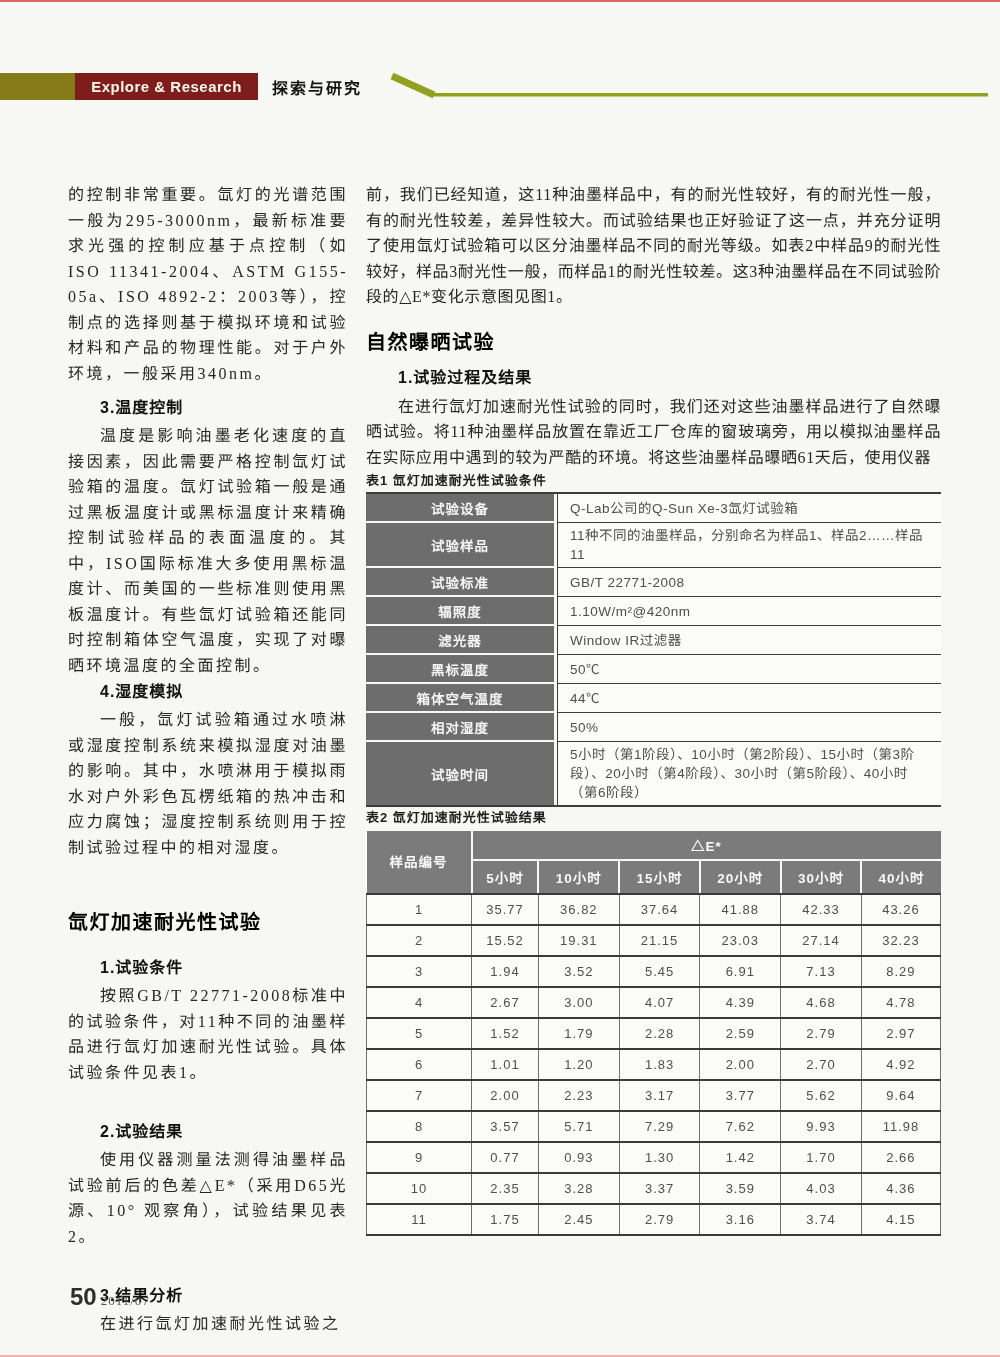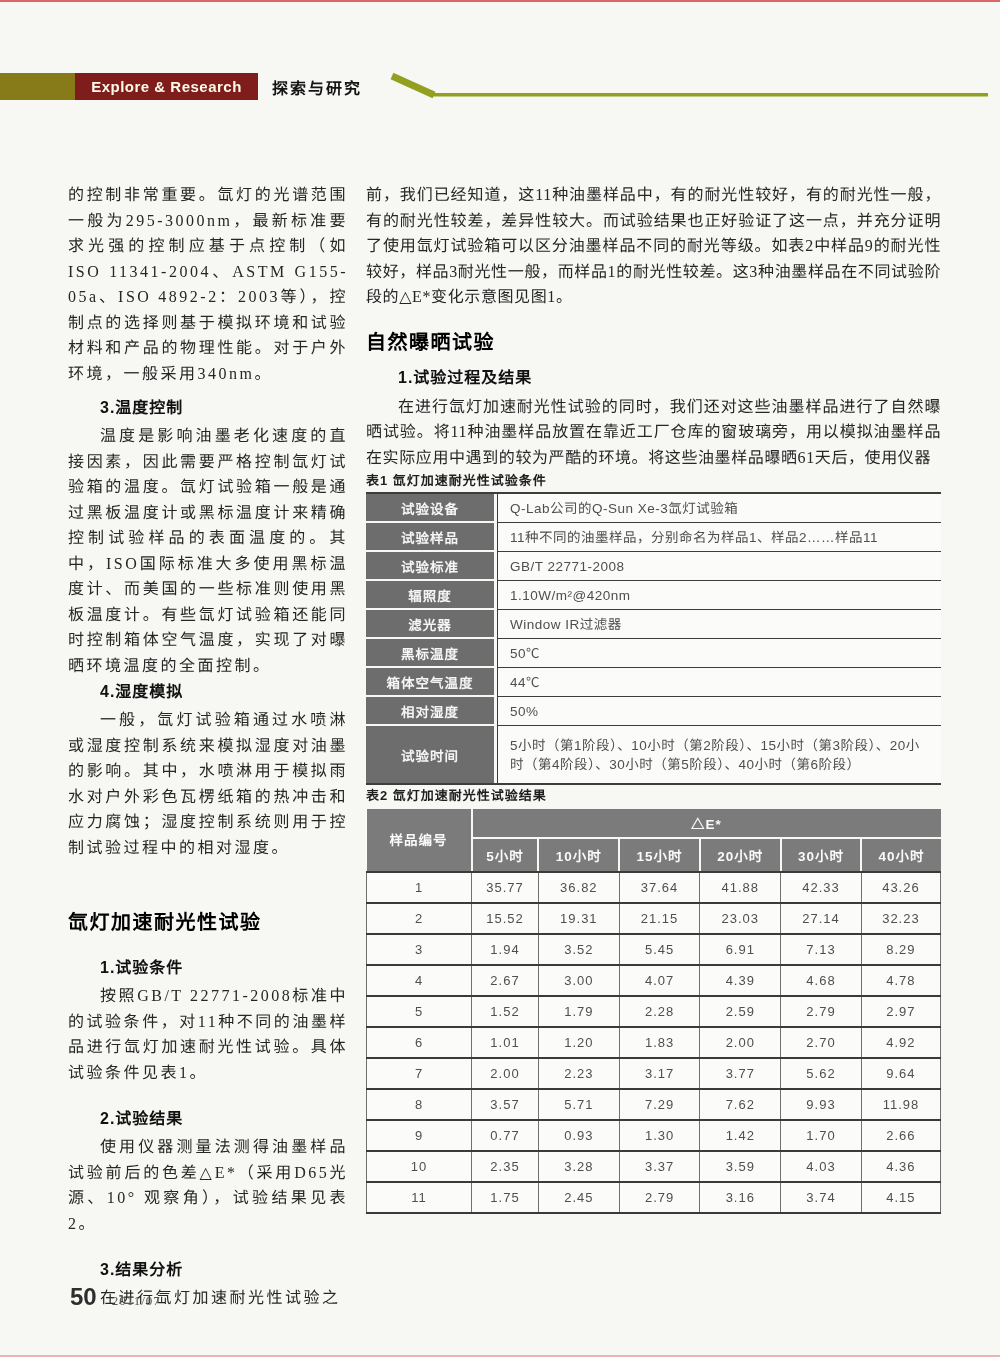--- a/index.html
+++ b/index.html
@@ -42,35 +42,35 @@
     font-family:"Liberation Sans",sans-serif; font-weight:bold; font-size:16px;
     color:#111; padding-left:32px; margin:0; letter-spacing:1px;
   }
   .h-section {
     font-family:"Liberation Sans",sans-serif; font-weight:bold; font-size:20px;
     color:#000; margin:0; letter-spacing:1.5px;
   }
 
   
   .mt5{margin-top:5px;} .mt6{margin-top:6px;} .mt8{margin-top:8px;} .mt9{margin-top:9px;}
-  .mt10{margin-top:19px;} .mt15{margin-top:20px;} .mt16{margin-top:16px;}
+  .mt10{margin-top:19px;} .mt15{margin-top:33px;} .mt16{margin-top:16px;}
   .mt17{margin-top:17px;} .mt22{} .mt30{margin-top:30px;} .mt46{margin-top:46px;}
 
   .tbl-caption {
     font-family:"Liberation Sans",sans-serif; font-weight:bold; font-size:13px;
     color:#1e1e1e; letter-spacing:1px; margin:0;
   }
 
   
   .t1 { margin-top:3px; border-top:2px solid #3d3d3d; border-bottom:2px solid #3d3d3d;
         font-family:"Liberation Sans",sans-serif; }
   .t1-row { display:flex; min-height:29px; }
   .t1-row.tall { min-height:57px; }
   .t1-label {
-    width:128px; flex:none; background:#6d6d6d; color:#f5f5f5; font-weight:bold;
+    width:188px; flex:none; background:#6d6d6d; color:#f5f5f5; font-weight:bold;
     font-size:13.5px; letter-spacing:1px; display:flex; align-items:center; justify-content:center;
     border-bottom:2px solid #f7f7f4; text-align:center;
   }
   .t1-row:last-child .t1-label { border-bottom:none; }
   .t1-value {
     flex:1; margin-left:3px; border-left:1px solid #3d3d3d; border-bottom:1px solid #3d3d3d;
     background:#fbfbfa; color:#4e4e4e; font-size:13.5px; letter-spacing:.5px;
     display:flex; align-items:center; padding:3px 12px; line-height:19px;
   }
   .t1-row:last-child .t1-value { border-bottom:none; }
@@ -82,21 +82,21 @@
   .t2 th.sample { width:72px; padding:0 16px; line-height:17px; border-right:2px solid #f7f7f4;
                   border-bottom:2px solid #3a3a3a; }
   .t2 th.group  { height:26px; border-bottom:2px solid #f7f7f4; }
   .t2 th.hour   { height:30px; border-left:2px solid #f7f7f4; border-bottom:2px solid #3a3a3a; }
   .t2 td {
     height:27px; text-align:center; color:#4f4f4f; font-size:13px; letter-spacing:1px;
     border-left:1px solid #707070; border-right:1px solid #707070; border-bottom:2px solid #3a3a3a;
   }
 
   
-  .footer { position:absolute; left:70px; top:1283px; display:flex; align-items:baseline; gap:15px; }
+  .footer { position:absolute; left:70px; top:1283px; display:flex; align-items:baseline; gap:4px; }
   .page-num { font-family:"Liberation Sans",sans-serif; font-weight:bold; font-size:24px; color:#2e2e2e; }
   .issue { font-size:13px; color:#555; letter-spacing:1px; }
 </style>
 </head>
 <body>
 
 <div class="edge-top"></div>
 <div class="edge-bottom"></div>
 
 <div class="banner">

